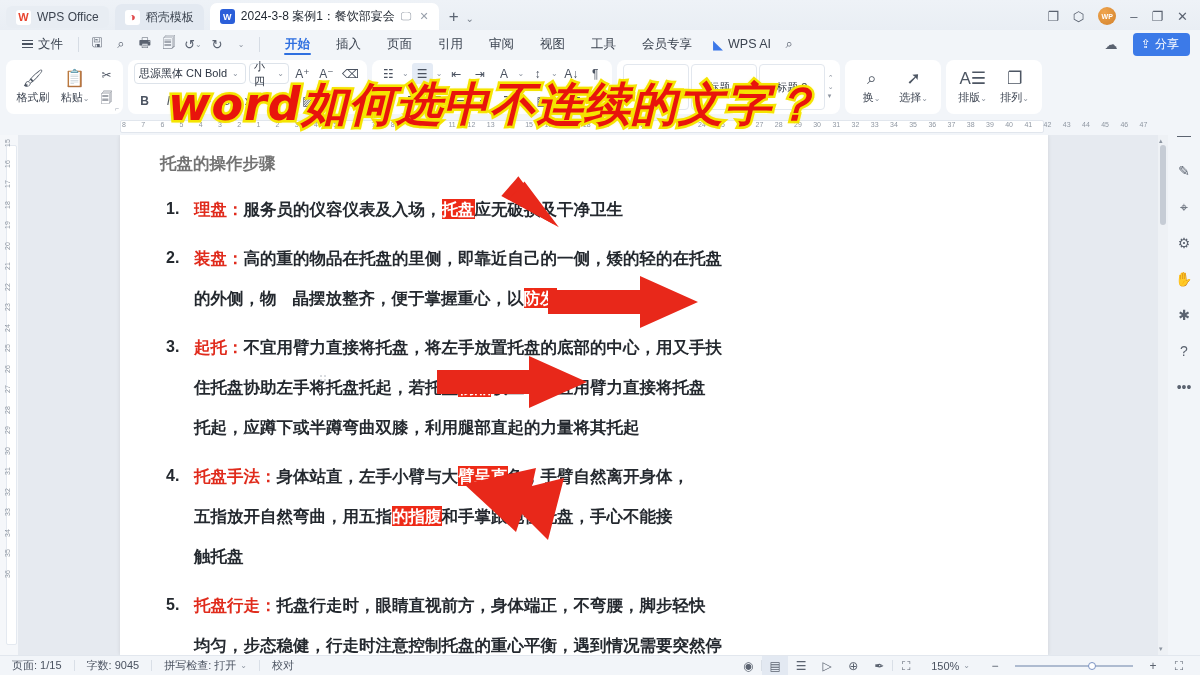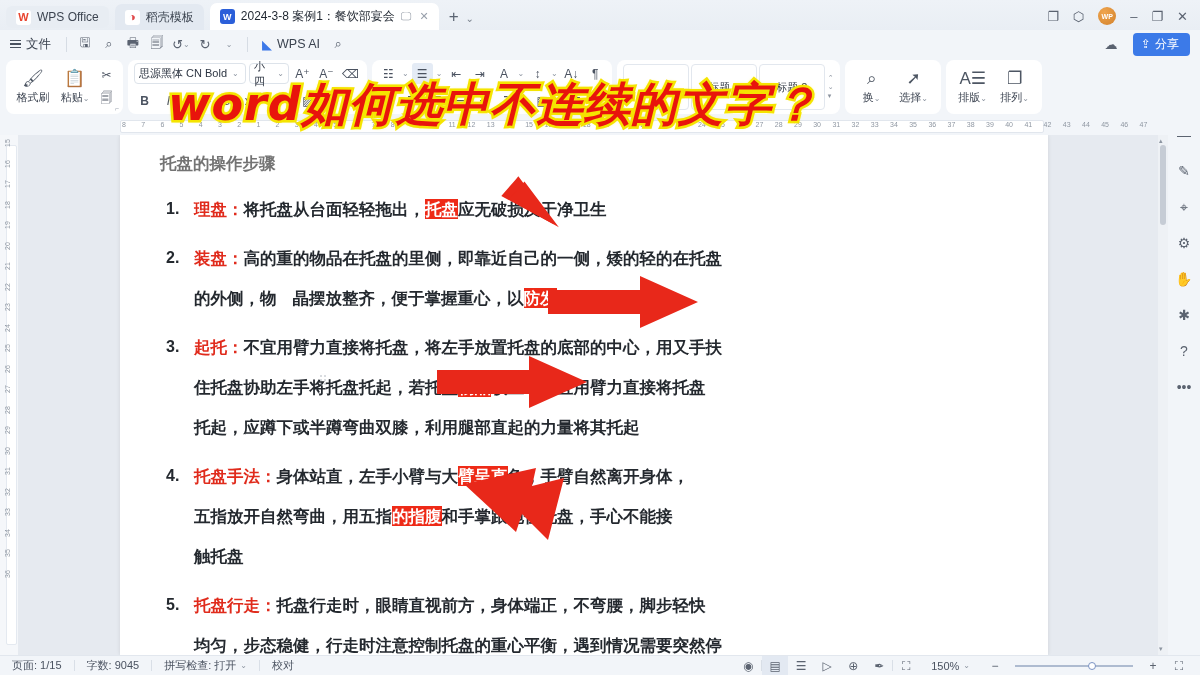--- a/index.html
+++ b/index.html
@@ -38,21 +38,21 @@
                 padding-right: 12px; margin-bottom: 5px; color:#5a6270; font-size:13px;}
   .avatar { width:18px; height:18px; border-radius:50%;
             background: radial-gradient(circle at 35% 30%, #f0a54e, #d2822c);
             color:#fff; font-size:7px; display:flex;align-items:center;justify-content:center;font-weight:bold;}
 
   
   .menubar {
     position: absolute; top: 30px; left:0; width:1200px; height: 28px;
     background:#f2f5f9; display:flex; align-items:center; gap:0; font-size:12.5px; color:#3b4350;
   }
-  .menu-file { display:flex; align-items:center; gap:5px; padding:0 9px 0 10px;}
+  .menu-file { display:flex; align-items:center; gap:5px; padding:0 9px 0 22px;}
   .hamb { display:inline-block; width:11px;}
   .hamb i { display:block; height:1.4px; background:#4a5260; margin:2.2px 0;}
   .qicon { width:24px; height:22px; display:flex;align-items:center;justify-content:center;
            color:#5a6270; font-size:13px;}
   .vdiv { width:1px; height:15px; background:#d6dce4; margin:0 6px;}
   .mtabs { display:flex; align-items:center; gap:0; margin-left:6px;}
   .mtab { padding: 0 13px; height:28px; line-height:28px; color:#3b4350; cursor:pointer;}
   .mtab.sel { color:#2e6fe0; font-weight:bold; position:relative;}
   .mtab.sel::after { content:""; position:absolute; left:12px; right:12px; bottom:3px;
                      height:2px; background:#2e6fe0; border-radius:2px;}
@@ -213,20 +213,30 @@
     <div class="qicon">🖫</div>
     <div class="qicon">⌕</div>
     <div class="qicon">🖶</div>
     <div class="qicon">🗐</div>
     <div class="qicon">↺<span class="cv2">⌄</span></div>
     <div class="qicon">↻</div>
     <div class="qicon">
         <span class="cv2">⌄</span>
       </div>
     <div class="vdiv"></div>
+    <div class="mtabs">
+      <div class="mtab sel">开始</div>
+      <div class="mtab">插入</div>
+      <div class="mtab">页面</div>
+      <div class="mtab">引用</div>
+      <div class="mtab">审阅</div>
+      <div class="mtab">视图</div>
+      <div class="mtab">工具</div>
+      <div class="mtab">会员专享</div>
+    </div>
     <div class="wpsai">
       <span class="aimark">◣</span>
       <span>WPS AI</span>
     </div>
     <div class="qicon" style="margin-left:6px;">⌕</div>
     <div class="menuright">
       <span class="qicon">☁</span>
       <span class="sharebtn">
         <span>⇪</span>
         <span>分享</span>
@@ -439,21 +449,21 @@
       </div>
   </div>
 
   <div class="docarea">
     <div class="page">
       <div class="pbody">
         <div class="phead">托盘的操作步骤</div>
         <ol class="steps" id="steplist">
             <li>
               <span class="num">1.</span>
-              <div><span class="term">理盘：</span><span>将托盘从台面轻轻拖出，</span><span class="hl">托盘</span><span>应无破损及干净卫生</span></div>
+              <div><span class="term">理盘：</span><span>服务员的仪容仪表及入场，</span><span class="hl">托盘</span><span>应无破损及干净卫生</span></div>
             </li>
             <li>
               <span class="num">2.</span>
               <div><span class="term">装盘：</span><span>高的重的物品在托盘的里侧，即靠近自己的一侧，矮的轻的在托盘</span></div>
               <div><span>的外侧，物</span><span class="gap"></span><span>晶摆放整齐，便于掌握重心，以</span><span class="hl">防发</span><span>生打翻托盘！</span></div>
             </li>
             <li>
               <span class="num">3.</span>
               <div><span class="term">起托：</span><span>不宜用臂力直接将托盘，将左手放置托盘的底部的中心，用又手扶</span></div>
               <div><span>住托盘协助左手将托盘托起，若托盘</span><span class="hl">物品</span><span>较重，不宜用臂力直接将托盘</span></div>

